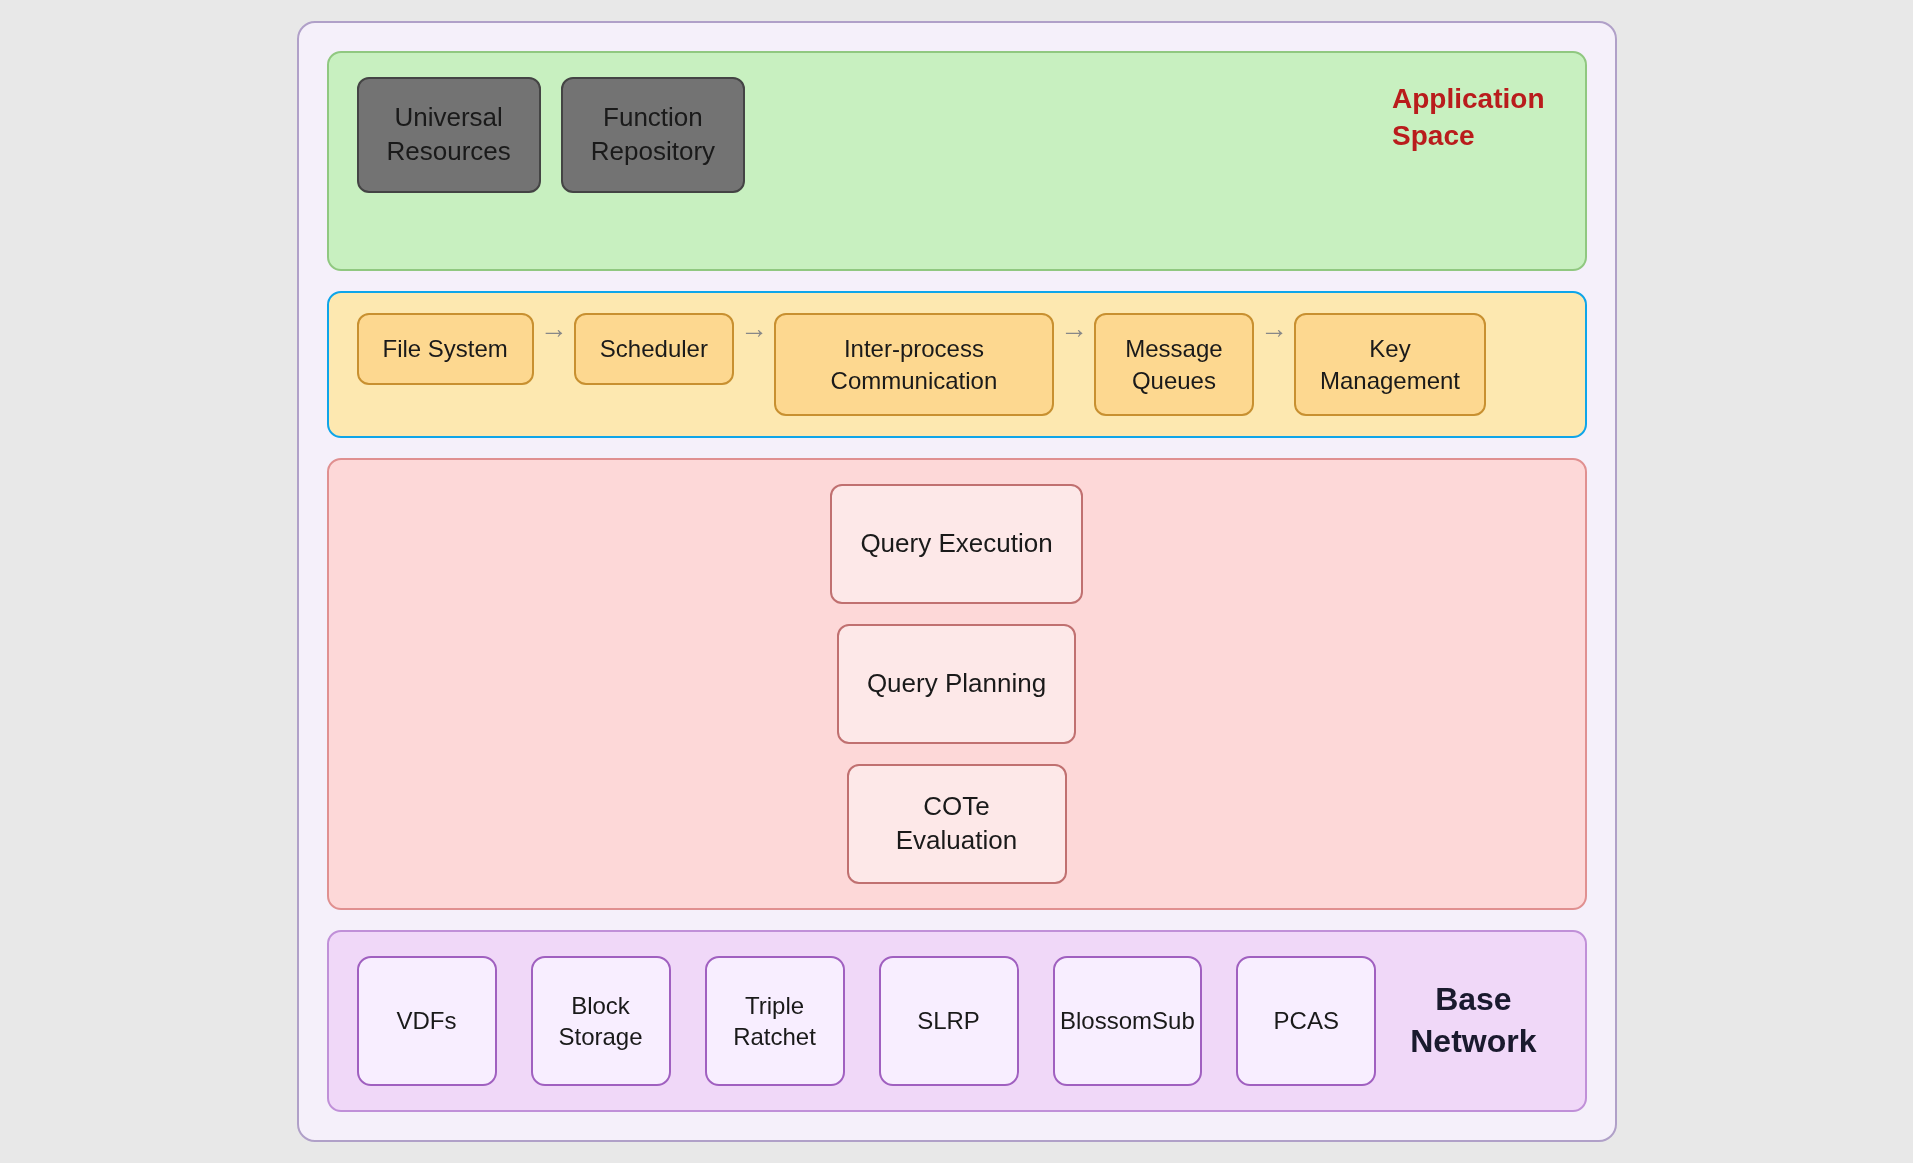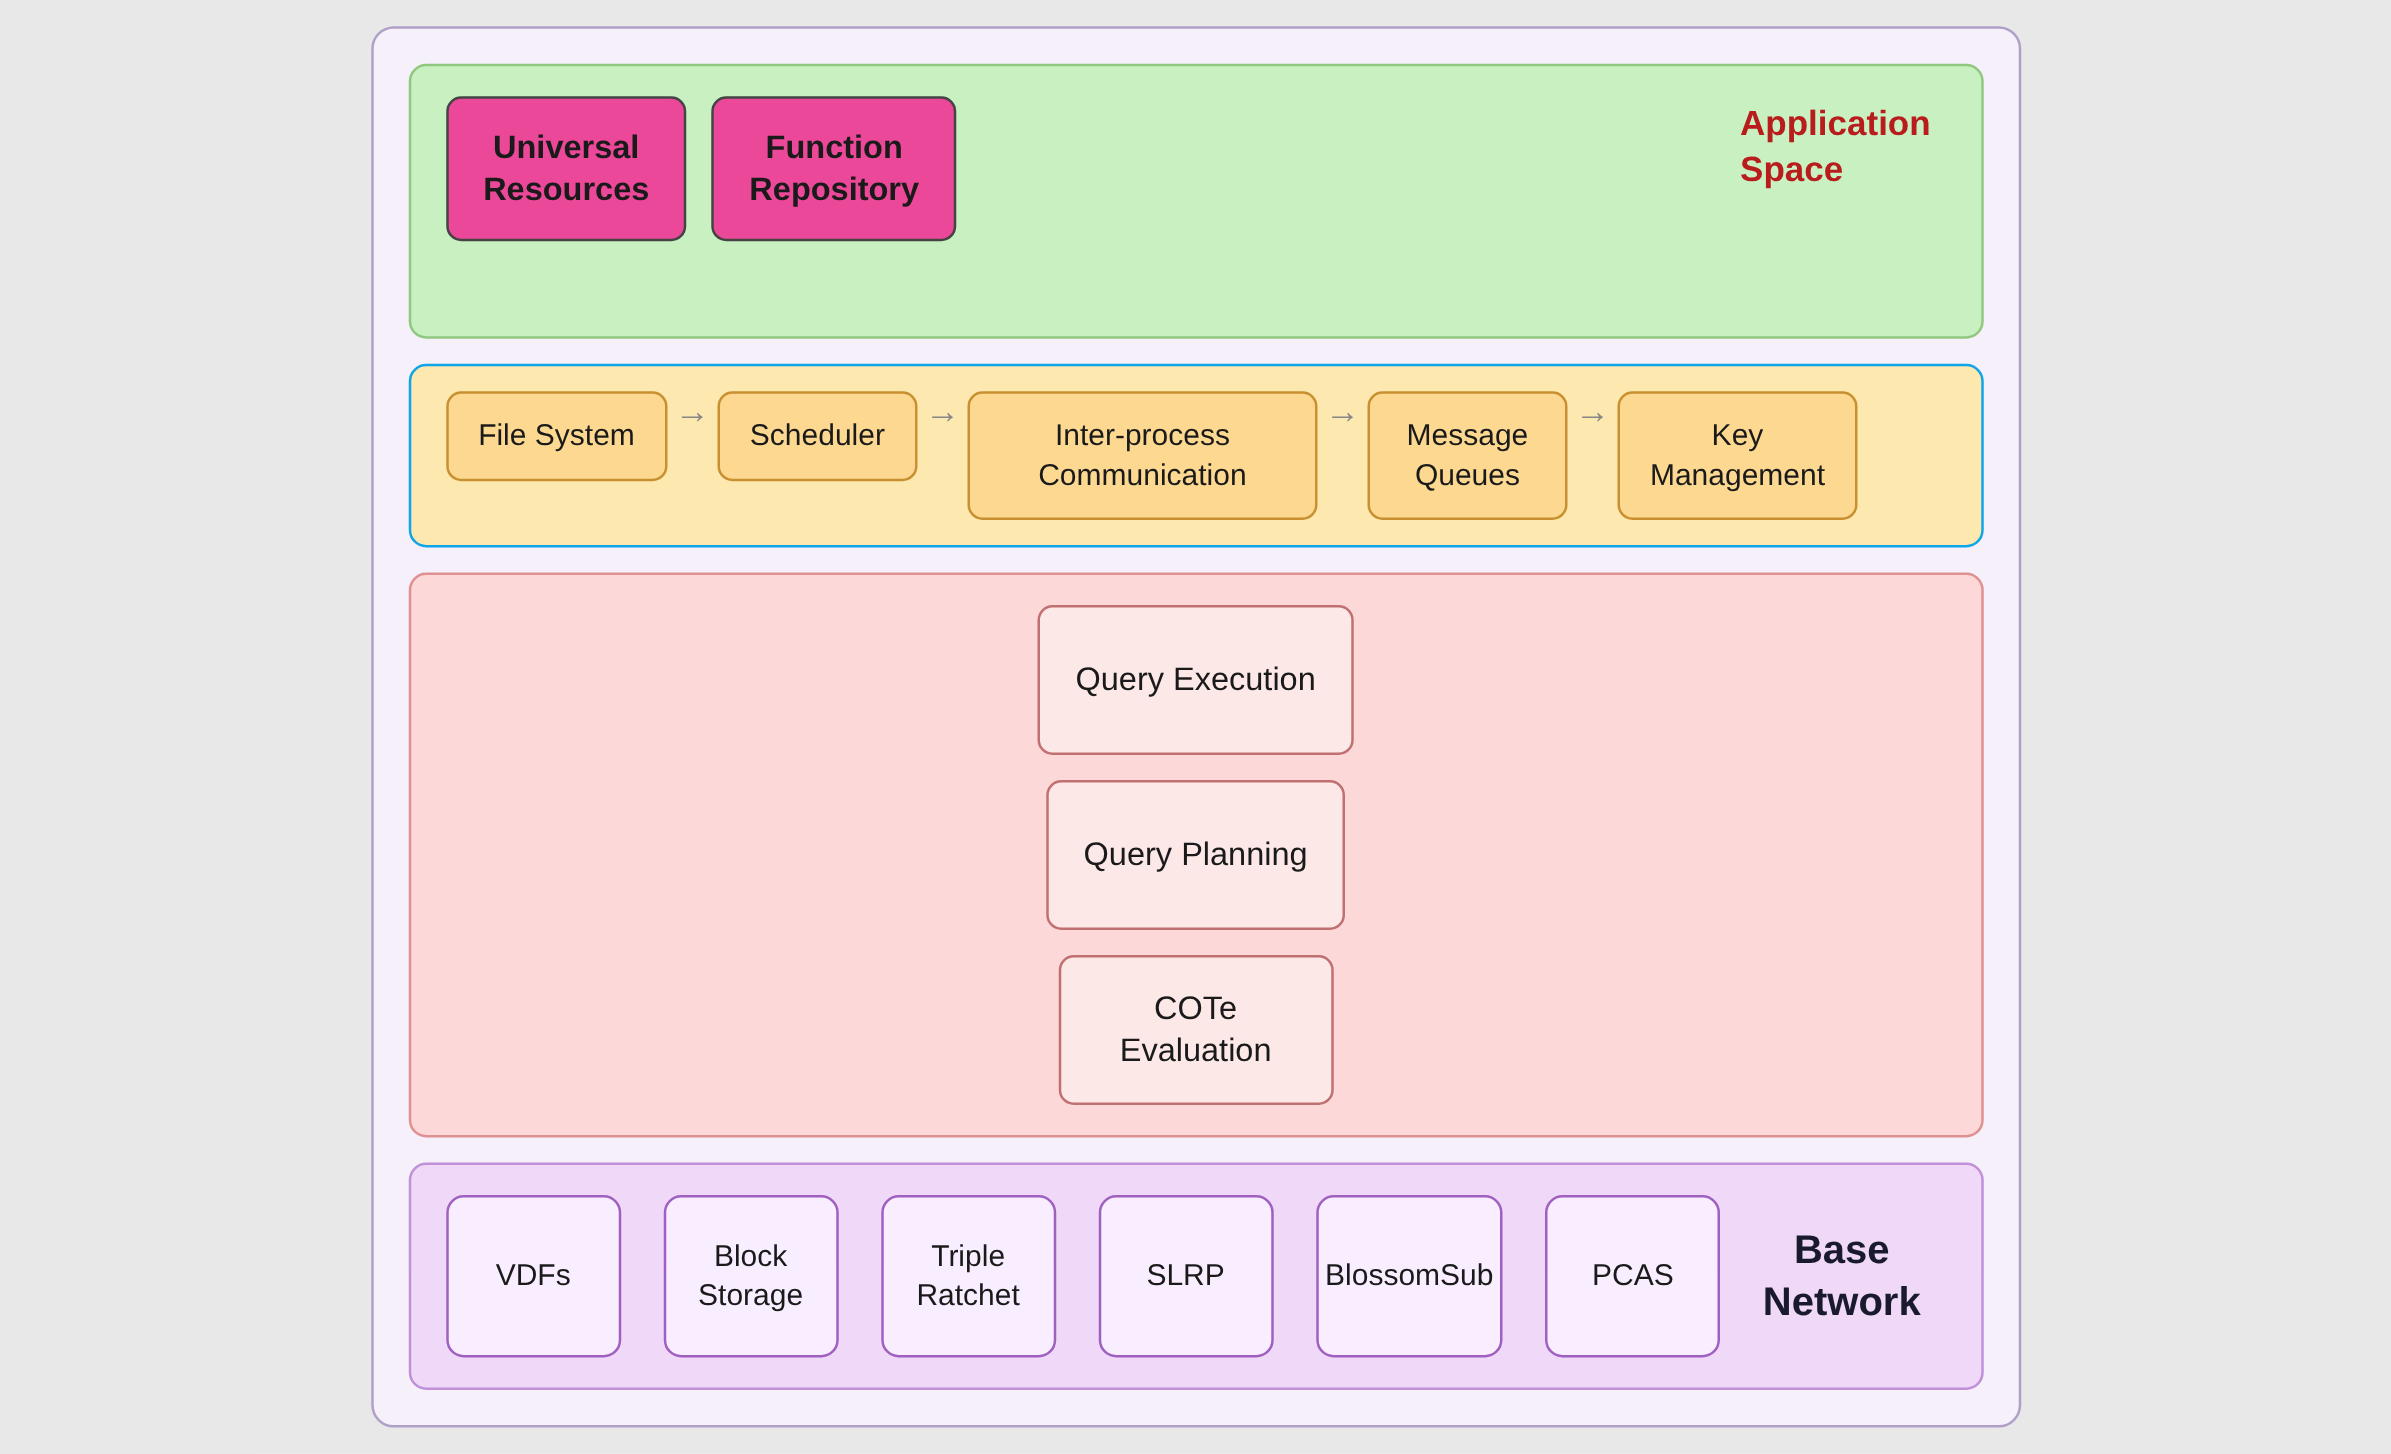--- a/index.html
+++ b/index.html
@@ -44,26 +44,26 @@
     }
 
     .app-space-boxes {
       display: flex;
       flex-direction: row;
       gap: 20px;
       align-items: flex-start;
     }
 
     .box-white {
-      background: #ec4899;
+      background: #737373;
       border: 2px solid #444;
       border-radius: 12px;
       padding: 22px 28px;
       font-size: 26px;
-      font-weight: 700;
+      font-weight: 400;
       color: #1a1a1a;
       text-align: center;
       min-width: 180px;
       line-height: 1.3;
     }
 
     
     .os-layer {
       background: #fde8b0;
       border: 2px solid #0ea5e9;

